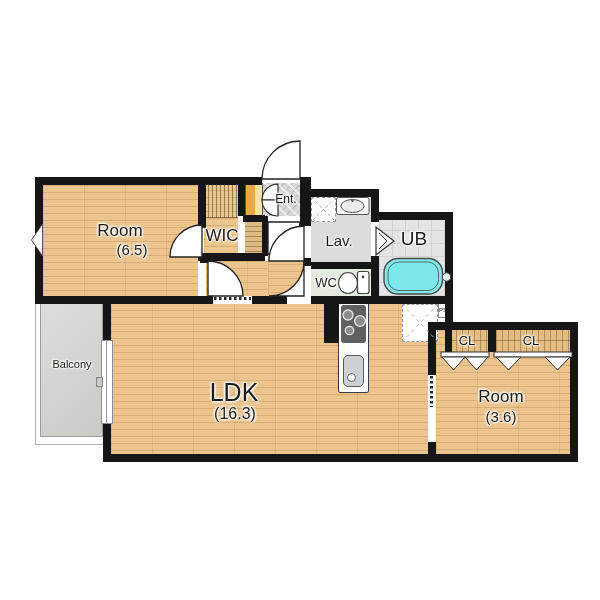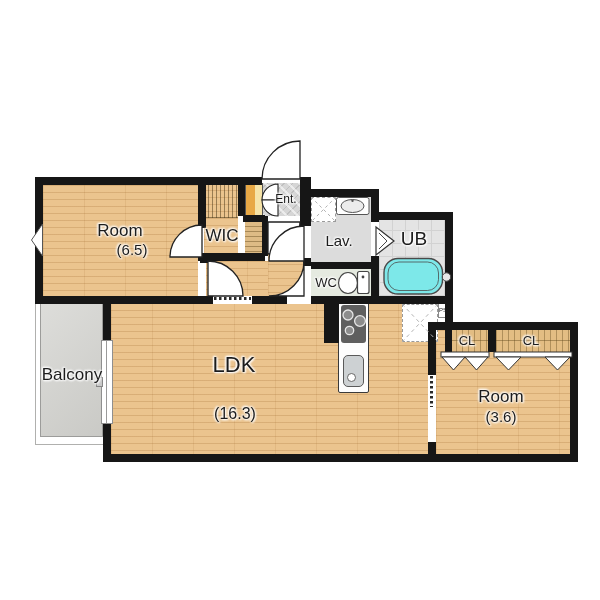--- a/index.html
+++ b/index.html
@@ -158,22 +158,22 @@
     <path d="M431.5,376 L431.5,407" stroke="#2a2a2a" stroke-width="3" stroke-dasharray="2.5,2.5" fill="none"></path>
   </svg>
 
   <div class="lbl" style="left:120px;top:230px;font-size:17px;">Room</div>
   <div class="lbl" style="left:120px;top:249px;font-size:15px;padding-left:24px;">(6.5)</div>
   <div class="lbl" style="left:222px;top:235px;font-size:17px;">WIC</div>
   <div class="lbl" style="left:286px;top:199px;font-size:12px;">Ent.</div>
   <div class="lbl" style="left:339px;top:240px;font-size:15px;">Lav.</div>
   <div class="lbl" style="left:414px;top:238px;font-size:19px;">UB</div>
   <div class="lbl" style="left:326px;top:282px;font-size:13px;">WC</div>
-  <div class="lbl" style="left:234px;top:365px;font-size:22px;">LDK</div>
+  <div class="lbl" style="left:234px;top:392px;font-size:25px;">LDK</div>
   <div class="lbl" style="left:235px;top:390px;font-size:16px;margin-top:24px;">(16.3)</div>
-  <div class="lbl" style="left:72px;top:374px;font-size:17px;">Balcony</div>
+  <div class="lbl" style="left:72px;top:364px;font-size:11px;">Balcony</div>
   <div class="lbl" style="left:501px;top:396px;font-size:17px;">Room</div>
   <div class="lbl" style="left:501px;top:416px;font-size:15px;">(3.6)</div>
   <div class="lbl" style="left:467px;top:340px;font-size:13px;">CL</div>
   <div class="lbl" style="left:531px;top:340px;font-size:13px;">CL</div>
   <div class="lbl" style="left:443px;top:310px;font-size:6px;text-shadow:none;">PS</div>
 
 </div>
 
 </body></html>

